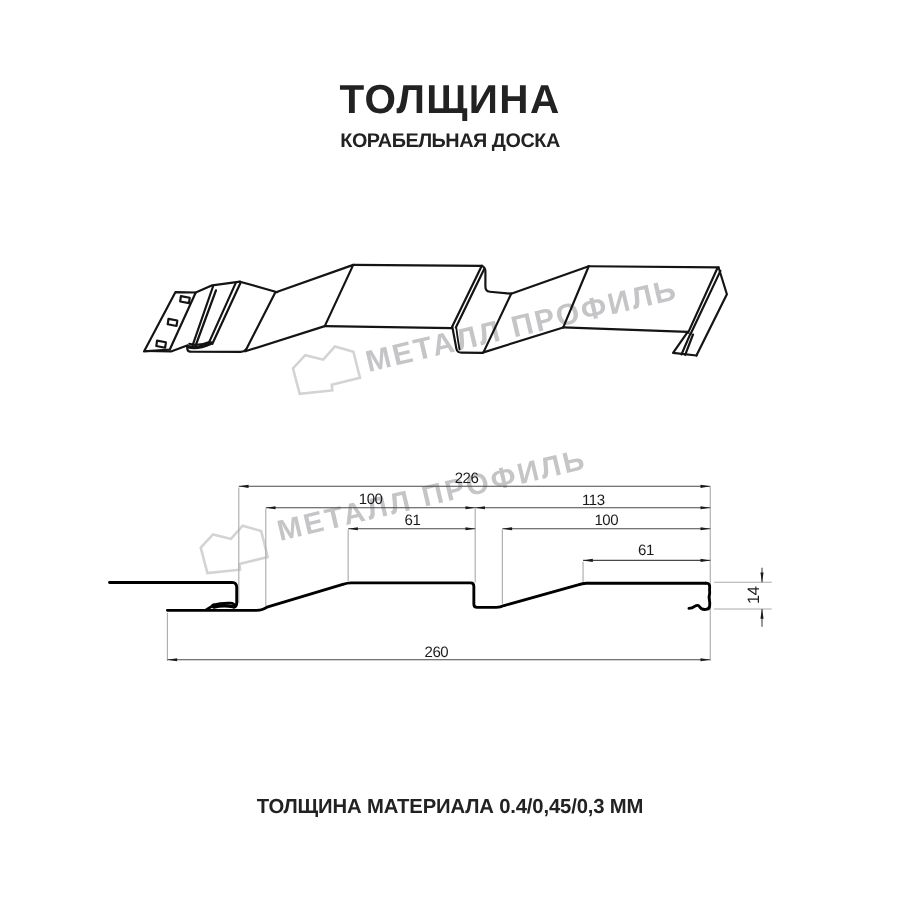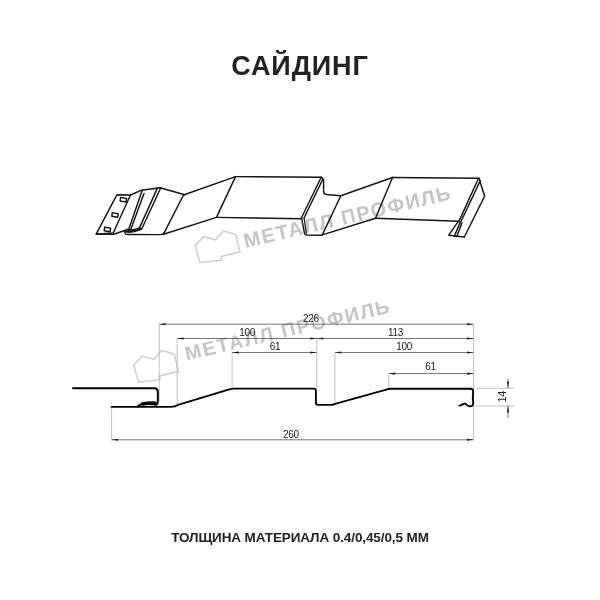--- a/index.html
+++ b/index.html
@@ -133,15 +133,16 @@
 
 <g stroke="#000" stroke-width="1.9" fill="none" stroke-linejoin="round" stroke-linecap="round">
   <path d="M73,388.3 H154.8 Q157.7,388.5 157.8,391.5 V402.0 Q157.8,404.4 155.9,404.9"></path>
   <path stroke-width="1.6" d="M141.8,403.2 C145,402.4 150,401.9 153.4,402 C155.4,402.1 156.6,402.9 156.9,404.2"></path>
   <path stroke-width="2.4" d="M142.5,404.6 C146,403.8 151,403.6 155.3,404.3"></path>
   <path stroke-width="1.9" d="M137.4,406.6 L142.5,403.4"></path>
   <path d="M111.6,406.9 H171 C175.5,406.8 176.5,405.9 178,404.8 L228.5,389.6 C231,388.8 232,388.6 234,388.6 H313.8 Q315.9,388.6 315.9,390.8 V402.8 Q315.9,404.9 318.1,404.9 H331 C333.6,404.9 334.4,404.5 336,403.7 L385.4,389.9 C387.6,389.1 388.6,388.8 390.8,388.8 H470.5"></path>
   <path d="M470.5,388.7 Q472.9,388.7 473.0,390.4 C473.4,391.8 472.8,392.8 473.1,394.4 C473.4,396.4 472.4,397 472.8,399 C473.2,401.2 473.4,402.2 473.1,404 C472.9,405.6 472.2,406.2 470.6,406.3 C468.6,406.5 467.1,405.9 466.3,404.4 C465.8,403.5 464.5,403.3 463.4,404.1 C462,405.1 460.7,405.6 459.3,405.6"></path>
 </g>
 </svg>
-<div class="t1">САЙДИНГ</div>
-<div class="t4">ТОЛЩИНА МАТЕРИАЛА 0.4/0,45/0,5 ММ</div>
+<div class="t1">ТОЛЩИНА</div>
+<div class="t2">КОРАБЕЛЬНАЯ ДОСКА</div>
+<div class="t4">ТОЛЩИНА МАТЕРИАЛА 0.4/0,45/0,3 ММ</div>
 </div>
 
 </body></html>

